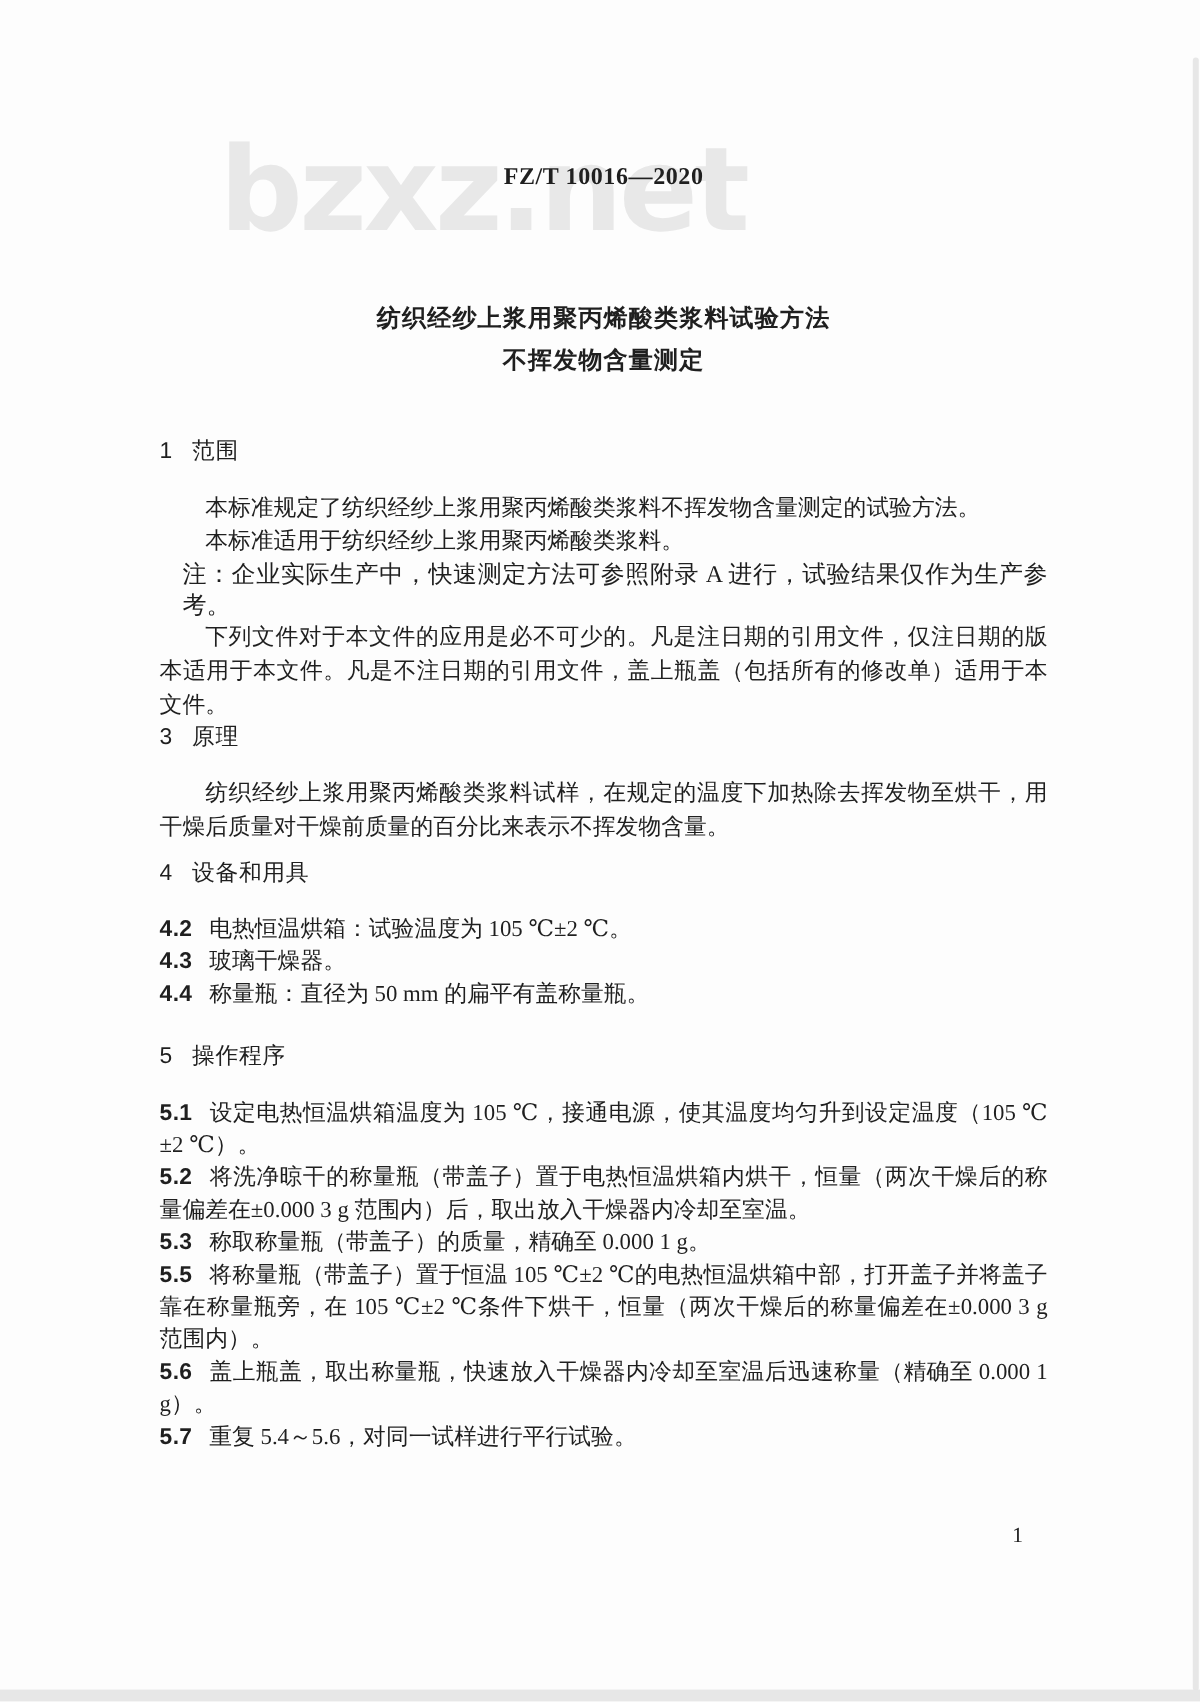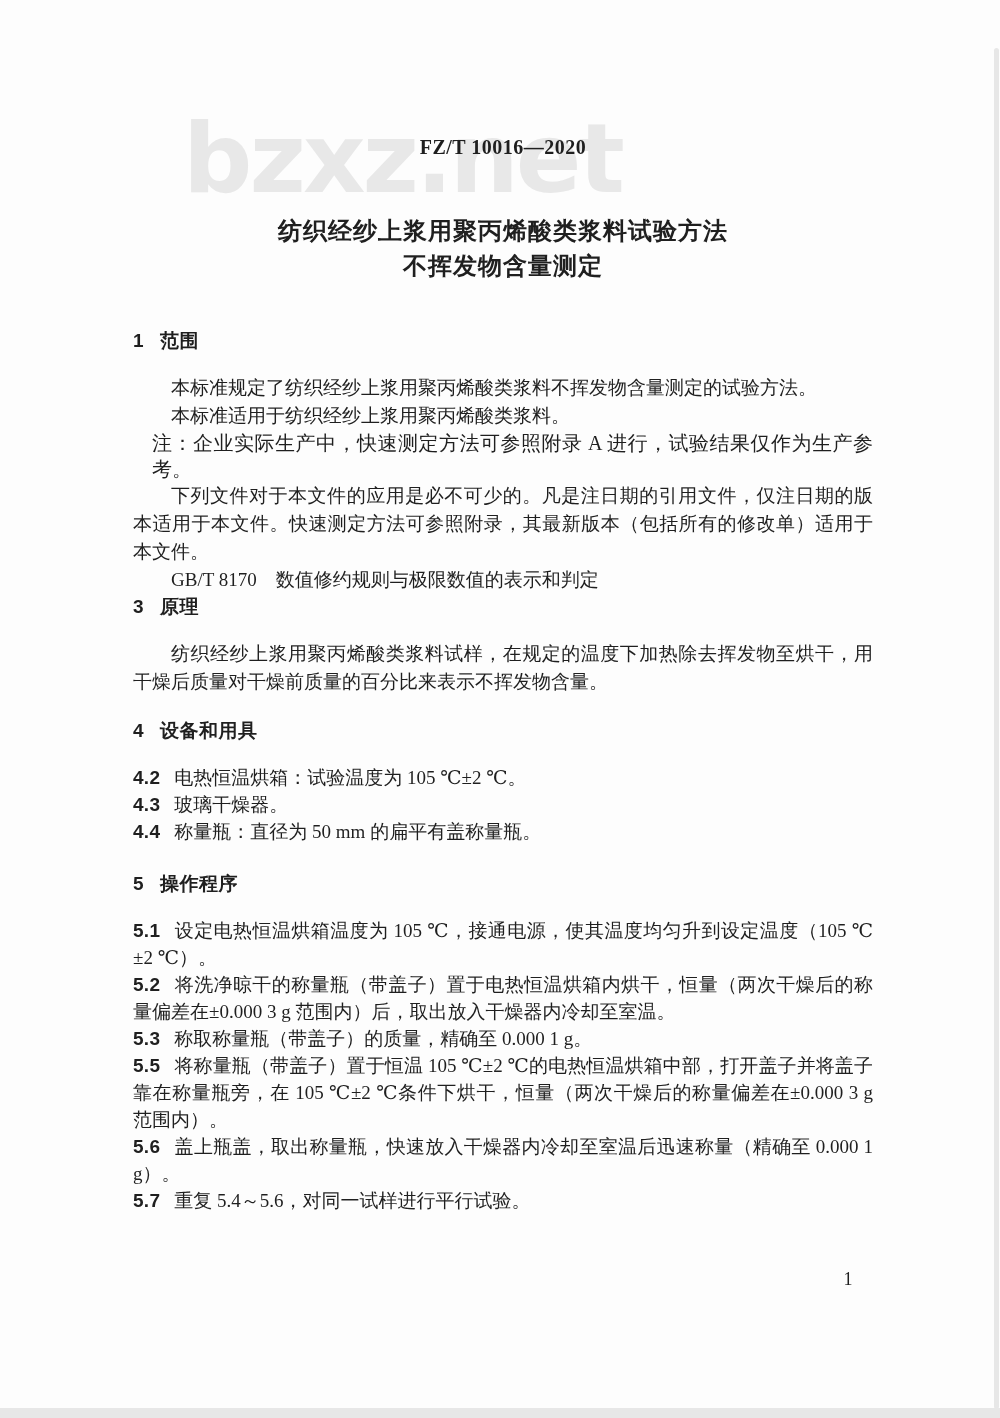--- a/index.html
+++ b/index.html
@@ -44,39 +44,39 @@
     position:absolute;left:133px;top:0;width:740px;
   }
   .doc-number{
     margin-top:136px;
     text-align:center;
     font-family:"Liberation Serif","DejaVu Serif",serif;
     font-weight:bold;font-size:20px;line-height:22px;
     letter-spacing:.5px;
   }
   .doc-title{
-    margin-top:55px;
+    margin-top:91px;
     text-align:center;
     font-family:"Liberation Sans","DejaVu Sans",sans-serif;
     font-weight:bold;
-    font-size:24px;line-height:35px;
+    font-size:20px;line-height:35px;
     letter-spacing:1px;
   }
   .doc-section{margin:0;}
   .sec-heading{
     margin:0;
     font-family:"Liberation Sans","DejaVu Sans",sans-serif;
-    font-weight:bold;
+    font-weight:normal;
     font-size:19px;line-height:26px;
     letter-spacing:.5px;
   }
   .doc-section:nth-of-type(1) .sec-heading{margin-top:45px;}
   .doc-section:nth-of-type(2) .sec-heading{margin-top:26px;}
   .doc-section:nth-of-type(3) .sec-heading{}
-  .doc-section:nth-of-type(4) .sec-heading{margin-top:22px;}
+  .doc-section:nth-of-type(4) .sec-heading{margin-top:11px;}
   .doc-section:nth-of-type(5) .sec-heading{margin-top:26px;}
   .sec-heading + *{margin-top:20px !important;}
   .sec-num{display:inline-block;margin-right:16px;}
   .para{
     margin:0;
     font-size:19px;line-height:28px;
     text-align:justify;
     text-indent:2em;
   }
   .note{
@@ -118,22 +118,21 @@
     </div>
 
     <main>
         <section class="doc-section">
           <h2 class="sec-heading"><span class="sec-num">1</span><span class="sec-title">范围</span></h2>
           <p class="para">本标准规定了纺织经纱上浆用聚丙烯酸类浆料不挥发物含量测定的试验方法。</p>
           <p class="para">本标准适用于纺织经纱上浆用聚丙烯酸类浆料。</p>
           <p class="note">注：企业实际生产中，快速测定方法可参照附录 A 进行，试验结果仅作为生产参考。</p>
         </section>
         <section class="doc-section">
-          <p class="para">下列文件对于本文件的应用是必不可少的。凡是注日期的引用文件，仅注日期的版本适用于本文件。快速测定方法可参照附录，其最新版本（包括所有的修改单）适用于本文件。</p>
-          <p class="para">GB/T 8170　数值修约规则与极限数值的表示和判定</p>
+          <p class="para">下列文件对于本文件的应用是必不可少的。凡是注日期的引用文件，仅注日期的版本适用于本文件。凡是不注日期的引用文件，盖上瓶盖（包括所有的修改单）适用于本文件。</p>
         </section>
         <section class="doc-section">
           <h2 class="sec-heading"><span class="sec-num">3</span><span class="sec-title">原理</span></h2>
           <p class="para">纺织经纱上浆用聚丙烯酸类浆料试样，在规定的温度下加热除去挥发物至烘干，用干燥后质量对干燥前质量的百分比来表示不挥发物含量。</p>
         </section>
         <section class="doc-section">
           <h2 class="sec-heading"><span class="sec-num">4</span><span class="sec-title">设备和用具</span></h2>
           <p class="clause"><span class="clause-num">4.2</span><span class="clause-text">电热恒温烘箱：试验温度为 105 ℃±2 ℃。</span></p>
           <p class="clause"><span class="clause-num">4.3</span><span class="clause-text">玻璃干燥器。</span></p>
           <p class="clause"><span class="clause-num">4.4</span><span class="clause-text">称量瓶：直径为 50 mm 的扁平有盖称量瓶。</span></p>

